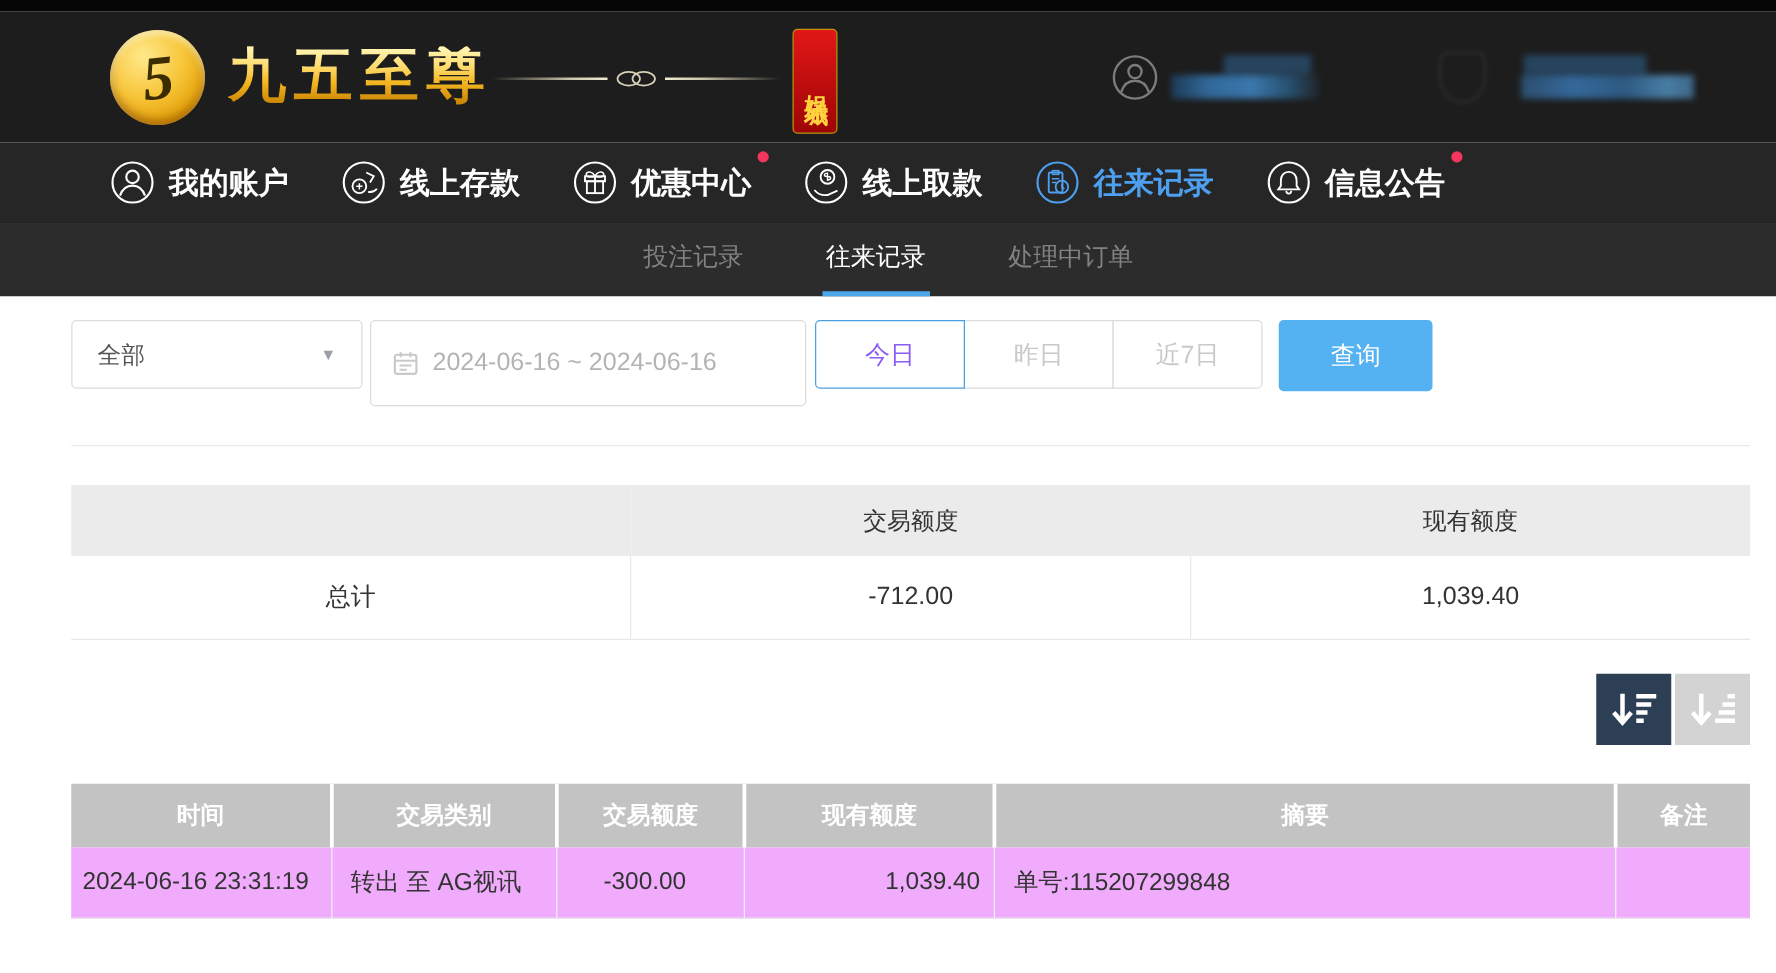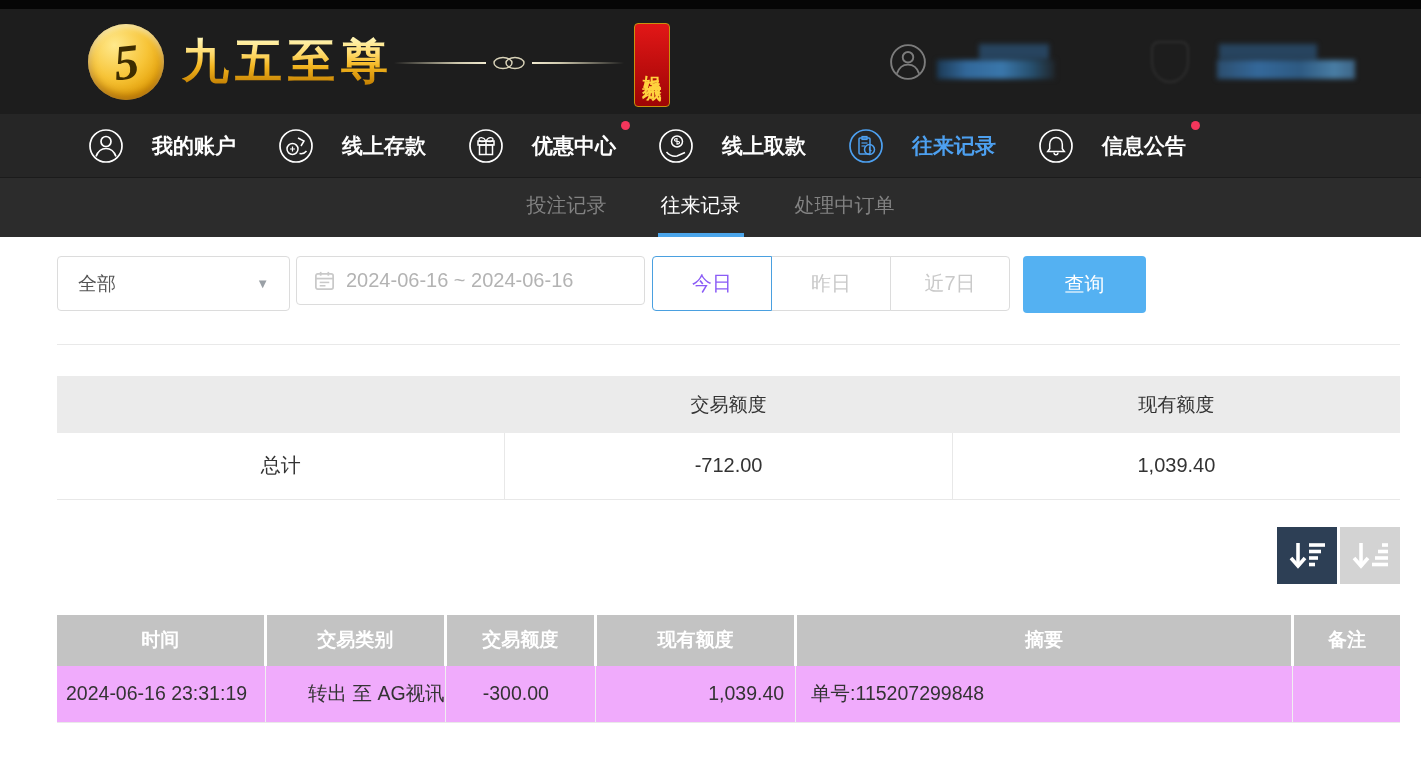--- a/index.html
+++ b/index.html
@@ -47,42 +47,42 @@
   .redact2 { margin-left:28px; }
   .redact2 .r-top { width:98px; margin-left:2px; }
   .redact2 .r-bot { width:138px;
       background:linear-gradient(90deg,#2c4e6e,#34689a 30%,#2e5a82 60%,#497da4 85%,#3d6586); }
   .ghost-icon { width:38px; height:42px; margin-left:96px; opacity:.55; filter:blur(1.5px);
       border:2px solid #3c3c3c; border-radius:8px 8px 50% 50%; }
 
   
   .nav-bar { height:63px; background:#262626; display:flex; align-items:center;
              padding-left:88px; gap:42px; }
-  .nav-item { display:flex; align-items:center; gap:28px; color:#fefefe; font-size:21px;
+  .nav-item { display:flex; align-items:center; gap:11px; color:#fefefe; font-size:24px;
               font-weight:bold; position:relative; cursor:pointer; }
   .nav-item.active { color:#4da0f0; }
   .nav-item svg { display:block; }
   .nav-dot { position:absolute; top:-7px; right:-14px; width:9px; height:9px;
              border-radius:50%; background:#f5365c; }
 
   
   .subtab-bar { height:60px; background:#2c2c2c; border-top:1px solid #1b1b1b;
-                display:flex; justify-content:center; gap:48px; }
+                display:flex; justify-content:center; gap:60px; }
   .subtab { color:#828282; font-size:20px; display:flex; align-items:center;
             padding:0 3px; border-bottom:4px solid transparent; cursor:pointer; }
   .subtab.active { color:#fff; border-bottom-color:#4ba5ea; }
 
   
   .content { margin-left:57px; width:1343px; }
 
   .filter-row { margin-top:19px; display:flex; }
   .select-box { width:233px; height:55px; border:1px solid #dcdcdc; border-radius:4px;
       display:flex; align-items:center; padding:0 20px; color:#555; font-size:19px; cursor:pointer; }
   .select-box .caret { margin-left:auto; color:#9aa0a6; font-size:13px; }
-  .date-box { width:349px; height:49px; border:1px solid #dcdcdc; border-radius:4px;
+  .date-box { width:349px; height:69px; border:1px solid #dcdcdc; border-radius:4px;
       display:flex; align-items:center; padding:0 16px; margin-left:6px;
       color:#b3b3b3; font-size:20px; cursor:pointer; }
   .date-box svg { margin-right:10px; }
   .seg-group { display:flex; margin-left:7px; }
   .seg-btn { width:120px; height:55px; background:#fff; border:1px solid #dcdcdc;
       color:#c9c9c9; font-size:20px; display:flex; align-items:center; justify-content:center;
       cursor:pointer; margin-left:-1px; }
   .seg-btn:first-child { border-radius:4px 0 0 4px; margin-left:0; }
   .seg-btn:last-child { border-radius:0 4px 4px 0; }
   .seg-btn.active { border:1px solid #4aa0e0; color:#8b5cf6; position:relative; z-index:2; }
@@ -108,21 +108,21 @@
 
   
   .records-table { width:100%; border-collapse:collapse; table-layout:fixed; margin-top:31px; }
   .records-table th { height:51px; background:#c3c3c3; color:#fff; font-size:19px;
       font-weight:bold; text-align:center; border-right:3px solid #fff; }
   .records-table th:last-child { border-right:none; }
   .records-table td { height:57px; font-size:19.5px; color:#333;
       border-bottom:1px solid #e9e9e9; border-right:1px solid #efefef; background:#f0abfc; }
   .records-table td:last-child { border-right:none; }
   .td-time   { text-align:left;  padding-left:9px; }
-  .td-type   { text-align:right;  padding-left:15px; }
+  .td-type   { text-align:left;  padding-left:15px; }
   .td-amt    { text-align:center; padding-right:9px; }
   .td-bal    { text-align:right; padding-right:11px; }
   .td-sum    { text-align:left;  padding-left:15px; }
   .td-remark { text-align:center; }
 </style>
 </head>
 <body>
 
 <div class="top-strip"></div>
 

